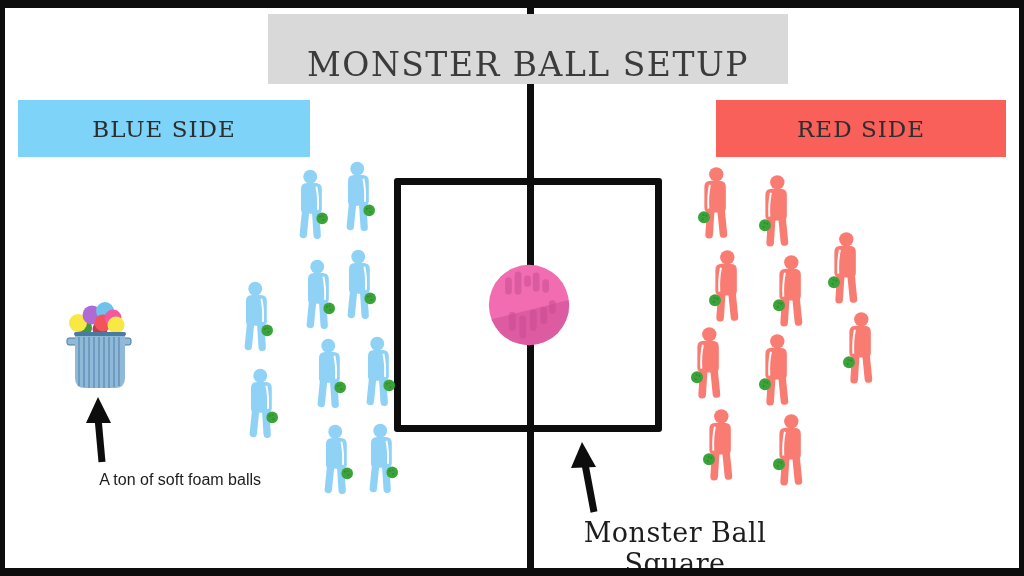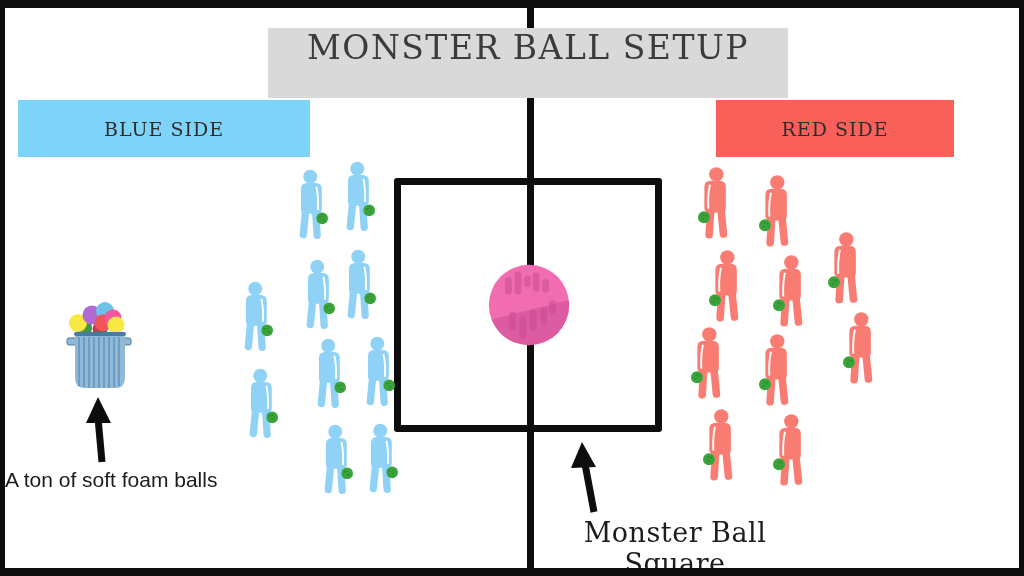--- a/index.html
+++ b/index.html
@@ -7,42 +7,42 @@
     position:relative;width:1024px;height:576px;background:#fff;
     box-sizing:border-box;overflow:hidden;
     border-top:8px solid var(--ink);border-bottom:8px solid var(--ink);
     border-left:5px solid var(--ink);border-right:5px solid var(--ink);
     font-family:"DejaVu Serif", serif;
   }
   .abs{position:absolute;}
   .center-line{left:522px;top:-8px;width:7px;height:584px;background:var(--ink);z-index:1;}
   .title-banner{
     left:263px;top:6px;width:520px;height:70px;background:var(--banner-gray);
-    display:flex;align-items:flex-start;justify-content:center;z-index:5;margin-top:14px;
+    display:flex;align-items:flex-end;justify-content:center;z-index:5;
   }
   .title-banner span{font-size:33px;letter-spacing:1.5px;color:var(--text-dark);}
   .side-banner{height:57px;top:92px;display:flex;align-items:center;justify-content:center;z-index:5;}
-  .side-banner span{font-size:19px;letter-spacing:1px;color:#2d2d2d;}
+  .side-banner span{font-size:23px;letter-spacing:1px;color:#2d2d2d;}
   .side-banner.blue{left:13px;width:292px;background:var(--blue-banner);}
-  .side-banner.red{left:711px;width:238px;background:var(--red-banner);}
+  .side-banner.red{left:711px;width:290px;background:var(--red-banner);}
   .monster-square{
     left:389px;top:170px;width:268px;height:254px;box-sizing:border-box;
     border:7px solid var(--ink);border-radius:3px;z-index:2;
   }
   .monster-ball{left:481px;top:254px;width:86px;height:86px;z-index:3;}
   .players{z-index:2;}
   .player{position:absolute;width:34px;height:71px;overflow:visible;}
   .player.red{width:35px;height:74px;}
   .bin{left:58px;top:288px;width:72px;height:100px;}
   .arrow{overflow:visible;z-index:2;}
   .bin-arrow{left:73px;top:386px;width:42px;height:72px;}
   .square-arrow{left:558px;top:432px;width:42px;height:76px;}
   .foam-note{
-    left:0px;top:458px;width:256px;text-align:left;
-    font-family:"Liberation Sans", sans-serif;font-size:21px;line-height:27px;color:#1c1c1c;
+    left:0px;top:458px;width:256px;text-align:right;
+    font-family:"Liberation Sans", sans-serif;font-size:16px;line-height:27px;color:#1c1c1c;
   }
   .square-label{
     left:535px;top:509px;width:270px;text-align:center;
     font-size:27px;letter-spacing:0.5px;color:#1d1d1d;
   }
   .hidden-defs{position:absolute;width:0;height:0;overflow:hidden;}
 </style>
 </head>
 <body>
 

